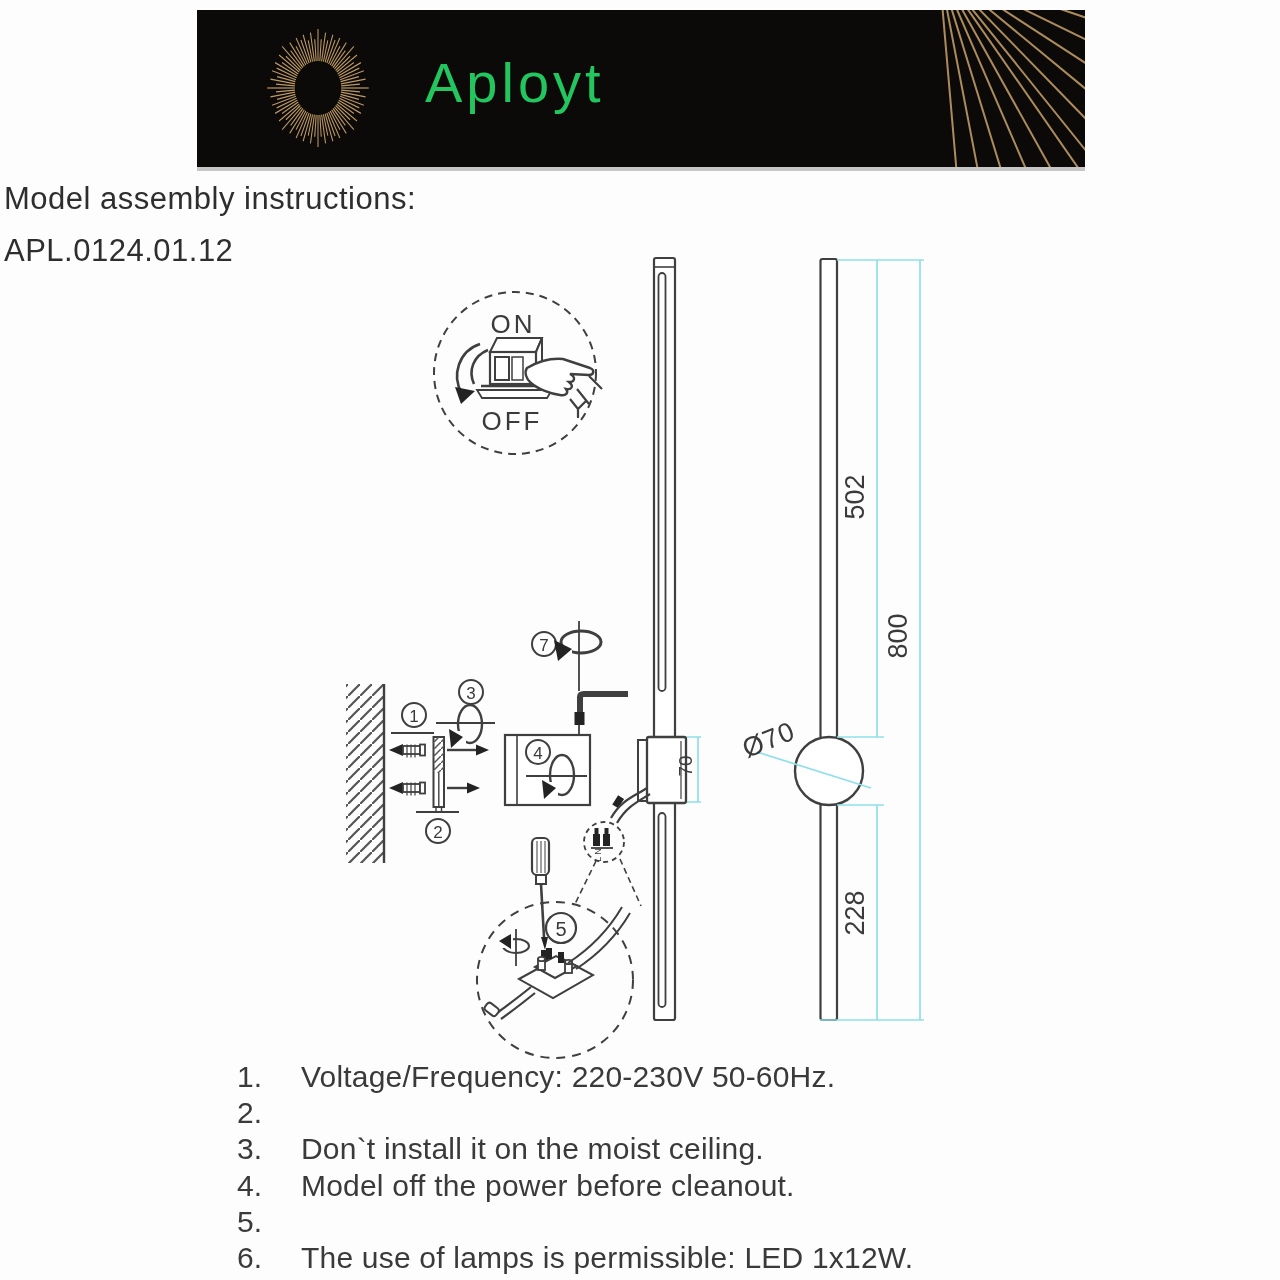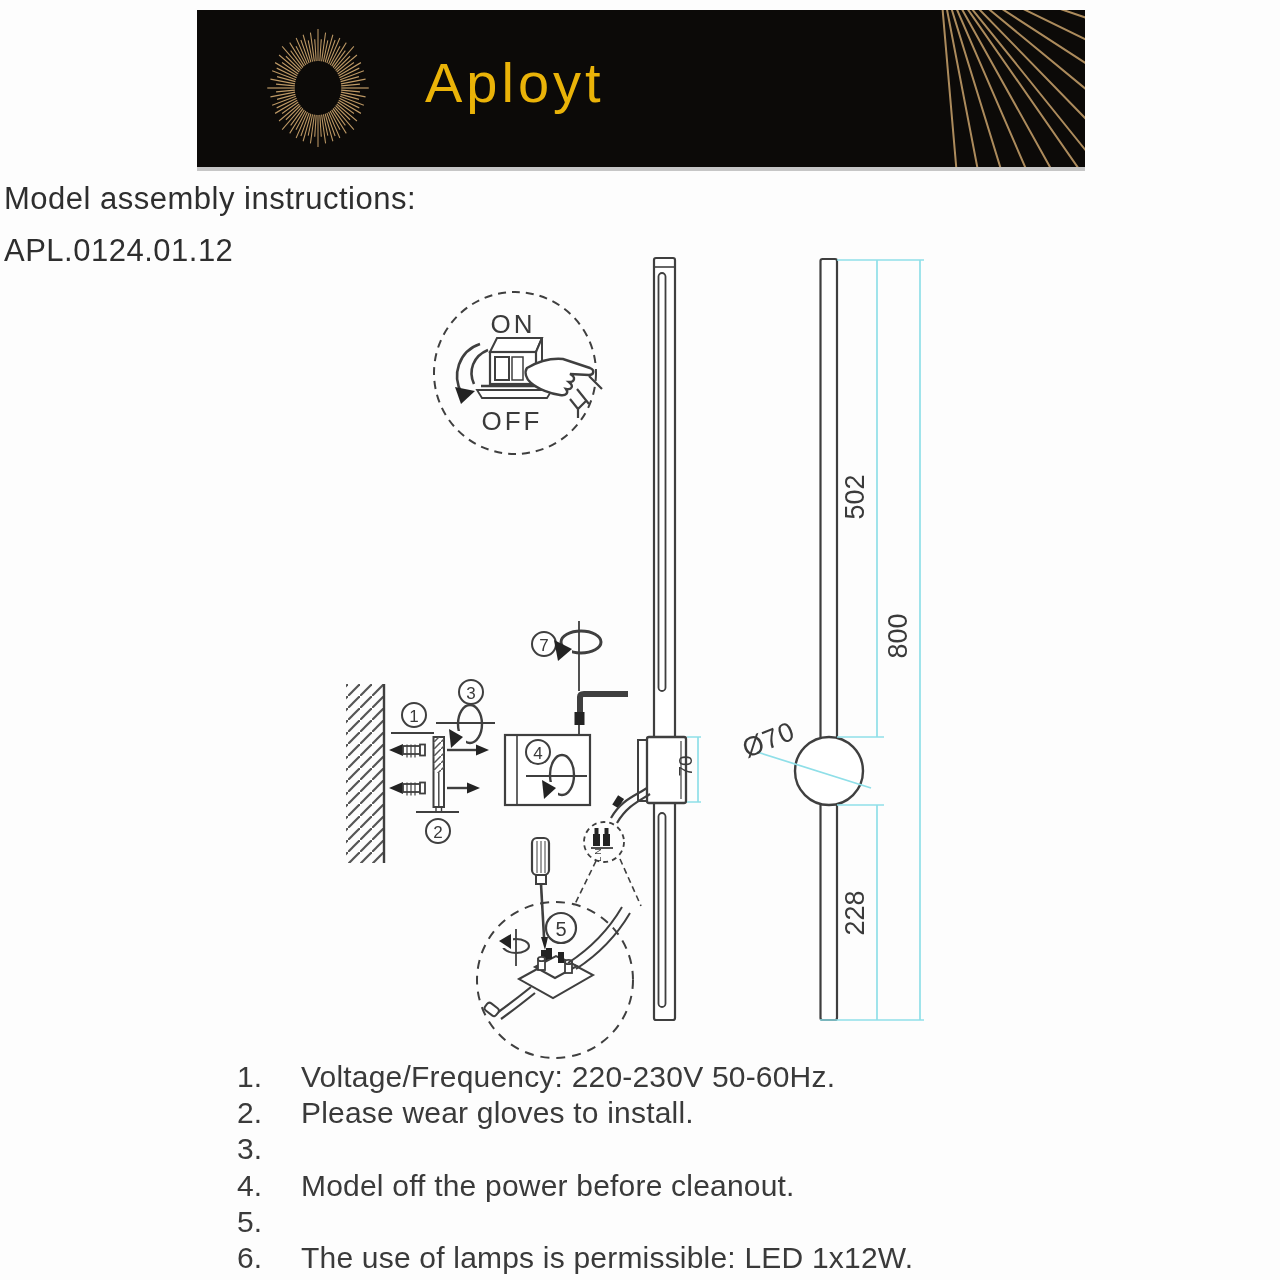--- a/index.html
+++ b/index.html
@@ -2,21 +2,21 @@
 <html><head>
 <meta charset="utf-8">
 <style>
   html,body{margin:0;padding:0;background:#ffffff;}
   .page{position:relative;width:1280px;height:1280px;background:#fdfdfd;overflow:hidden;
         font-family:"Liberation Sans",sans-serif;}
   
   .banner{position:absolute;left:197px;top:10px;width:888px;height:157px;
           background:#0c0a08;overflow:hidden;border-bottom:4px solid #c6c6c6;}
   .banner svg{position:absolute;left:0;top:0;}
-  .brand{position:absolute;left:228px;top:40px;font-size:56px;color:#eab308;
+  .brand{position:absolute;left:228px;top:40px;font-size:56px;color:#22c55e;
          letter-spacing:4px;font-weight:400;}
   
   .titles{position:absolute;left:4px;top:181px;width:100%;text-align:left;color:#2e2e2e;}
   .titles .t1{font-size:31px;letter-spacing:0.5px;}
   .titles .t2{font-size:31px;margin-top:16px;letter-spacing:0.5px;}
   
   svg.drawing{position:absolute;left:0;top:0;pointer-events:none;}
   svg.drawing text{font-family:"Liberation Sans",sans-serif;fill:#3a3a3a;}
   .ln{stroke:#3f3f3f;fill:none;}
   .lnf{stroke:#3f3f3f;fill:#ffffff;}
@@ -336,24 +336,24 @@
     </g>
   </svg>
 
   <div class="instructions">
     <div class="irow">
       <span class="inum">1.</span>
       <span class="itxt">Voltage/Frequency: 220-230V 50-60Hz.</span>
     </div>
     <div class="irow">
       <span class="inum">2.</span>
-      <span class="itxt">Please wear gloves to install.</span>
     </div>
     <div class="irow">
       <span class="inum">3.</span>
+      <span class="itxt">Don`t install it on the moist ceiling.</span>
     </div>
     <div class="irow">
       <span class="inum">4.</span>
       <span class="itxt">Model off the power before cleanout.</span>
     </div>
     <div class="irow">
       <span class="inum">5.</span>
     </div>
     <div class="irow">
       <span class="inum">6.</span>

